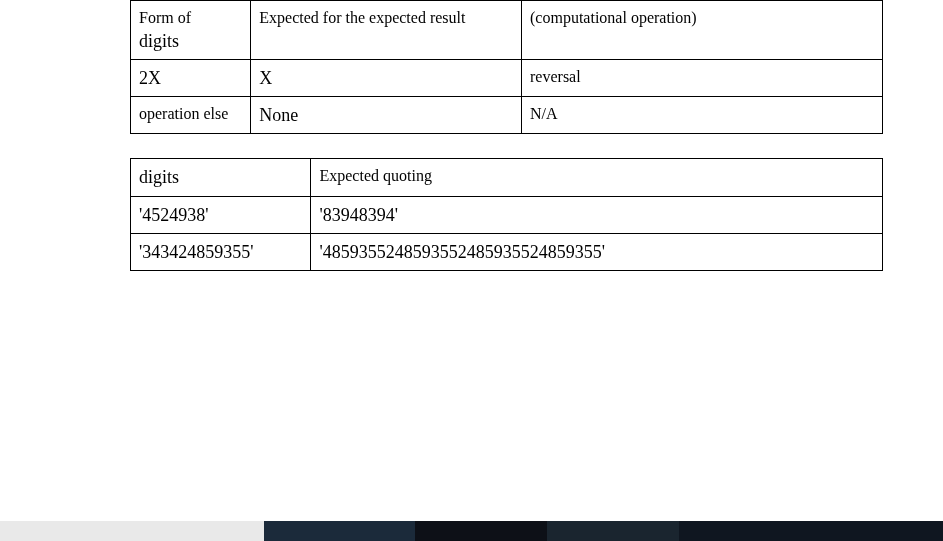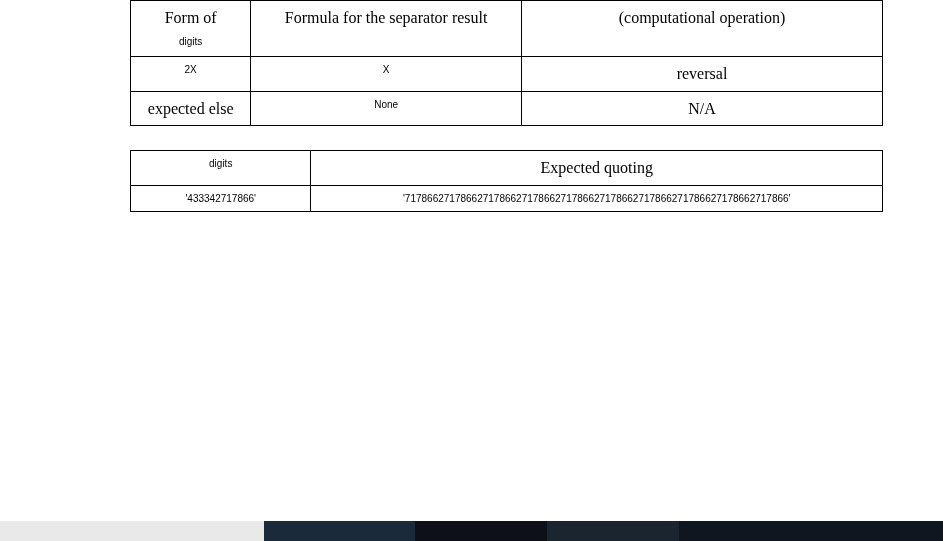--- a/index.html
+++ b/index.html
@@ -17,30 +17,30 @@
     position: relative;
   }
   table {
     border-collapse: collapse;
     width: 100%;
     margin: 0;
   }
   td, th {
     border: 1px solid #000;
     padding: 6px 8px;
-    text-align: center;
+    text-align: left;
     vertical-align: top;
     font-weight: normal;
     font-size: 16px;
     line-height: 1.35;
     margin-left: 21px;
   }
   .mono {
-    font-family: Liberation Sans, sans-serif;
-    font-size: 10px;
+    font-family: Liberation Serif, serif;
+    font-size: 18px;
   }
   .table1 col.c1 { width: 16%; }
   .table1 col.c2 { width: 36%; }
   .table1 col.c3 { width: 48%; }
   .table2 { margin-top: 24px; }
   .table2 col.c1 { width: 24%; }
   .table2 col.c2 { width: 76%; }
   .wrap { word-break: break-all; }
   .taskbar {
     position: absolute;
@@ -66,47 +66,51 @@
         <col class="c1">
         <col class="c2">
         <col class="c3">
       </colgroup>
     <tbody>
         <tr>
       <td>
         <span>Form of</span><br>
         <span class="mono">digits</span>
       </td>
-      <td>Formula for the separator result</td>
+      <td>Expected for the expected result</td>
       <td>(computational operation)</td>
     </tr>
     <tr>
       <td class="mono">2X</td>
       <td class="mono">X</td>
       <td>reversal</td>
     </tr>
     <tr>
-      <td>expected else</td>
+      <td>operation else</td>
       <td class="mono">None</td>
       <td>N/A</td>
     </tr>
   </tbody>
     </table>
 
   <table class="table2">
     <colgroup>
         <col class="c1">
         <col class="c2">
       </colgroup>
     <tbody>
         <tr>
       <td class="mono">digits</td>
       <td>Expected quoting</td>
     </tr>
     <tr>
-      <td class="mono">'433342717866'</td>
-      <td class="mono wrap">'717866271786627178662717866271786627178662717866271786627178662717866'</td>
+      <td class="mono">'4524938'</td>
+      <td class="mono">'83948394'</td>
+    </tr>
+    <tr>
+      <td class="mono">'343424859355'</td>
+      <td class="mono wrap">'4859355248593552485935524859355'</td>
     </tr>
   </tbody>
     </table>
 
   <div class="taskbar"></div>
 </div>
 
 </body></html>

